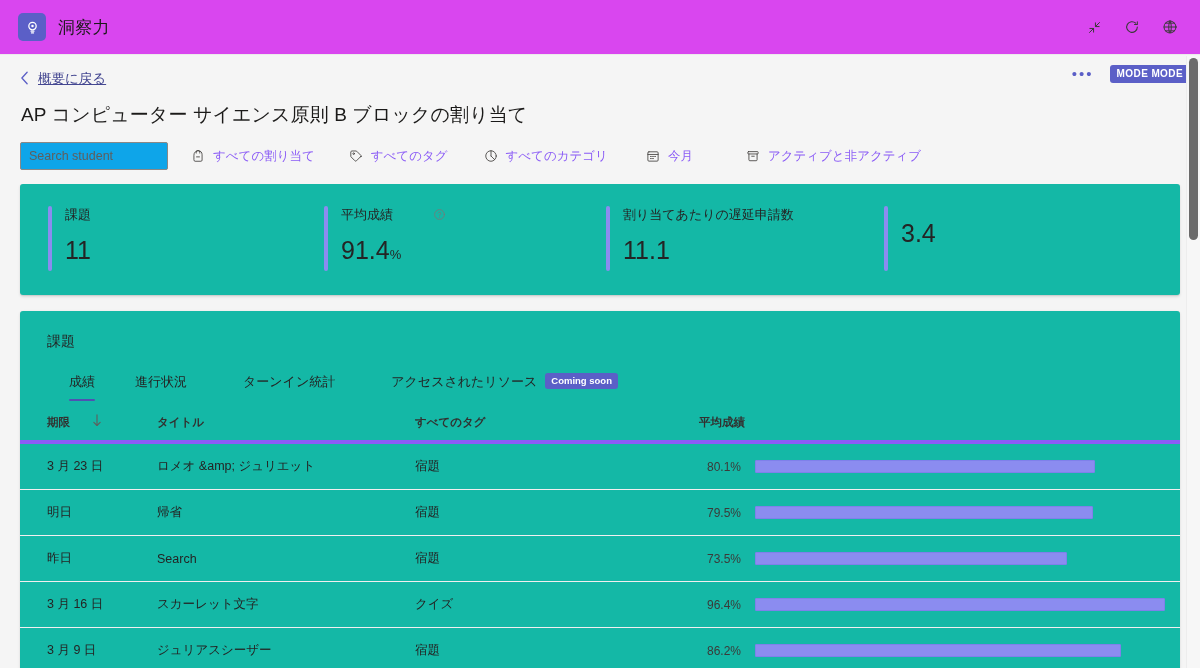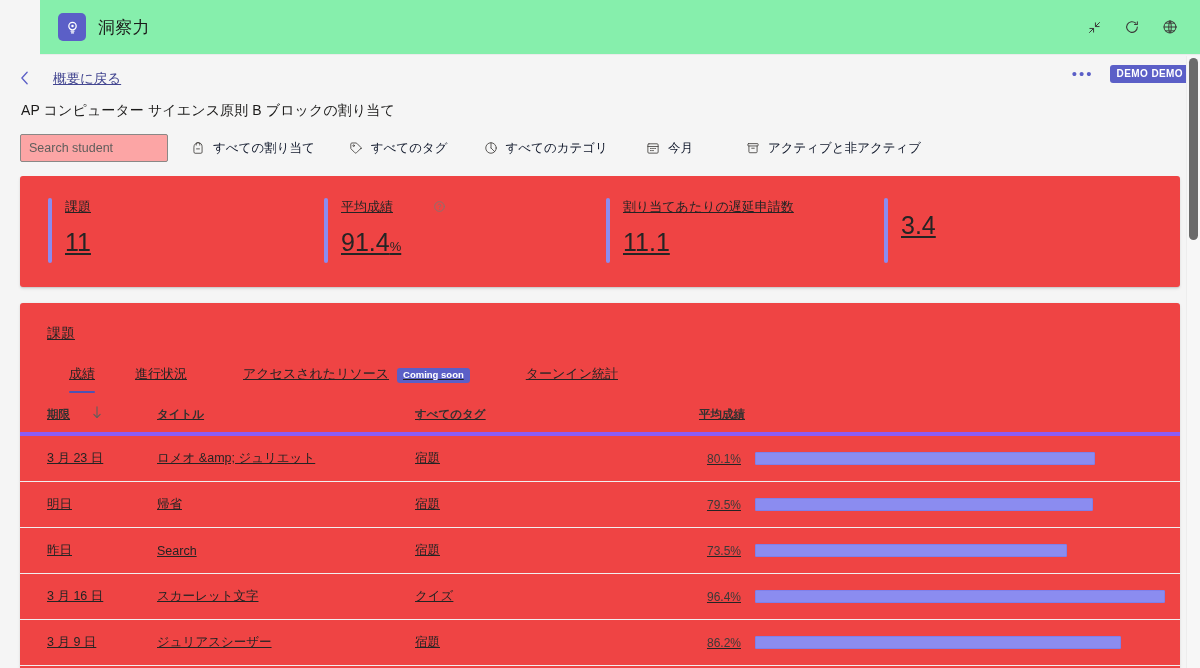--- a/index.html
+++ b/index.html
@@ -14,26 +14,25 @@
     font-family: "Liberation Sans", "DejaVu Sans", sans-serif;
     background: #f5f5f5;
     color: #242424;
     font-size: 13px;
     position: relative;
   }
 
   
   .app-bar {
     height: 55px;
-    background: #86efac;
+    background: #d946ef;
     border-bottom: 1px solid #ebebeb;
     display: flex;
     align-items: center;
     padding: 0 14px 0 18px;
-    margin-left: 40px;
   }
   .app-logo {
     width: 28px; height: 28px;
     border-radius: 5px;
     background: #5b5fc7;
     display: flex; align-items: center; justify-content: center;
     flex: 0 0 auto;
   }
   .app-logo svg { display:block; }
   .app-title {
@@ -52,21 +51,21 @@
 
   
   .sub-header {
     position: relative;
     padding: 16px 20px 0 20px;
     background: #f5f5f5;
   }
   .back-link {
     display: inline-flex;
     align-items: center;
-    gap: 24px;
+    gap: 9px;
     color: #444791;
     font-size: 13.5px;
     line-height: 16px;
   }
   .back-chev { color: #5b5fc7; font-size: 14px; line-height: 14px; }
 
   .top-right-group {
     position: absolute;
     top: 10px; right: 10px;
     display: flex; align-items: center; gap: 12px;
@@ -84,63 +83,62 @@
     font-size: 10px;
     font-weight: bold;
     letter-spacing: .4px;
     padding: 3px 7px 4px 7px;
     border-radius: 3px;
     line-height: 11px;
   }
 
   .page-title {
     margin: 14px 0 0 1px;
-    font-size: 14px;
+    font-size: 19px;
     font-weight: 400;
     color: #1b1a19;
     letter-spacing: .1px;
   }
 
   
   .filter-bar {
     display: flex;
     align-items: center;
     margin-top: 14px;
     padding-bottom: 14px;
   }
   .search-box {
     width: 148px;
     height: 28px;
     border: 1px solid #8a8886;
     border-radius: 2px;
-    background: #fca5a5;
+    background: #0ea5e9;
     font-family: inherit;
     font-size: 12.5px;
     color: #242424;
     padding: 0 8px;
   }
   .search-box::placeholder { color: #605e5c; }
 
   .filter-chip {
     display: flex;
     align-items: center;
     gap: 8px;
     font-size: 12.5px;
-    color: #0f172a;
+    color: #8b5cf6;
     white-space: nowrap;
   }
   .filter-chip .fic { color: #484644; display: flex; align-items: center; }
 
   
   .card {
-    background: #ef4444;
+    background: #14b8a6;
     border-radius: 3px;
     box-shadow: 0 1.2px 3px rgba(0,0,0,.10), 0 0.2px 1px rgba(0,0,0,.08);
     margin: 0 20px;
-    text-decoration: underline;
   }
 
   .kpi-card { display: flex; padding: 22px 0 24px 0; }
   .kpi {
     display: flex;
     gap: 13px;
     padding-left: 28px;
   }
   .kpi-accent {
     width: 4px;
@@ -185,21 +183,21 @@
     gap: 0;
     padding: 22px 0 0 27px;
   }
   .tab {
     position: relative;
     font-size: 13px;
     color: #242424;
     padding: 0 20px 10px 20px;
     white-space: nowrap;
     display: flex;
-    align-items: flex-end;
+    align-items: flex-start;
     gap: 8px;
   }
   .tab:first-child { padding-left: 22px; }
   .tab.active::after {
     content: "";
     position: absolute;
     left: 20px; right: 20px; bottom: 0;
     height: 2px;
     background: #4f52b2;
     border-radius: 1px;
@@ -314,21 +312,21 @@
           <path d="M5.2 17.8h13.6"></path>
       </svg>
     </div>
   </div>
 </div>
 
 <div class="sub-header">
 
   <div class="top-right-group">
     <div class="ellipsis-btn">•••</div>
-    <div class="demo-badge">DEMO DEMO</div>
+    <div class="demo-badge">MODE MODE</div>
   </div>
 
   <a class="back-link" href="#">
     <span class="back-chev">
       <svg width="9" height="14" viewBox="0 0 10 16" fill="none" stroke="#5b5fc7" stroke-width="1.5" stroke-linecap="round" stroke-linejoin="round">
           <path d="M8 1.5L2 8l6 6.5"></path>
         </svg>
     </span>
     <span>概要に戻る</span>
   </a>
@@ -450,25 +448,25 @@
   <div class="section-title">課題</div>
 
   <div class="tabs">
     <div class="tab active">
       <span>成績</span>
     </div>
     <div class="tab">
       <span>進行状況</span>
     </div>
     <div class="tab" style="padding-left:36px">
+      <span>ターンイン統計</span>
+    </div>
+    <div class="tab" style="padding-left:36px">
       <span>アクセスされたリソース</span>
       <span class="coming-soon">Coming soon</span>
-    </div>
-    <div class="tab" style="padding-left:36px">
-      <span>ターンイン統計</span>
     </div>
   </div>
 
   <table class="grades">
     <colgroup>
       <col class="col-due">
         <col class="col-title">
         <col class="col-cat">
         <col class="col-grade">
     </colgroup>

